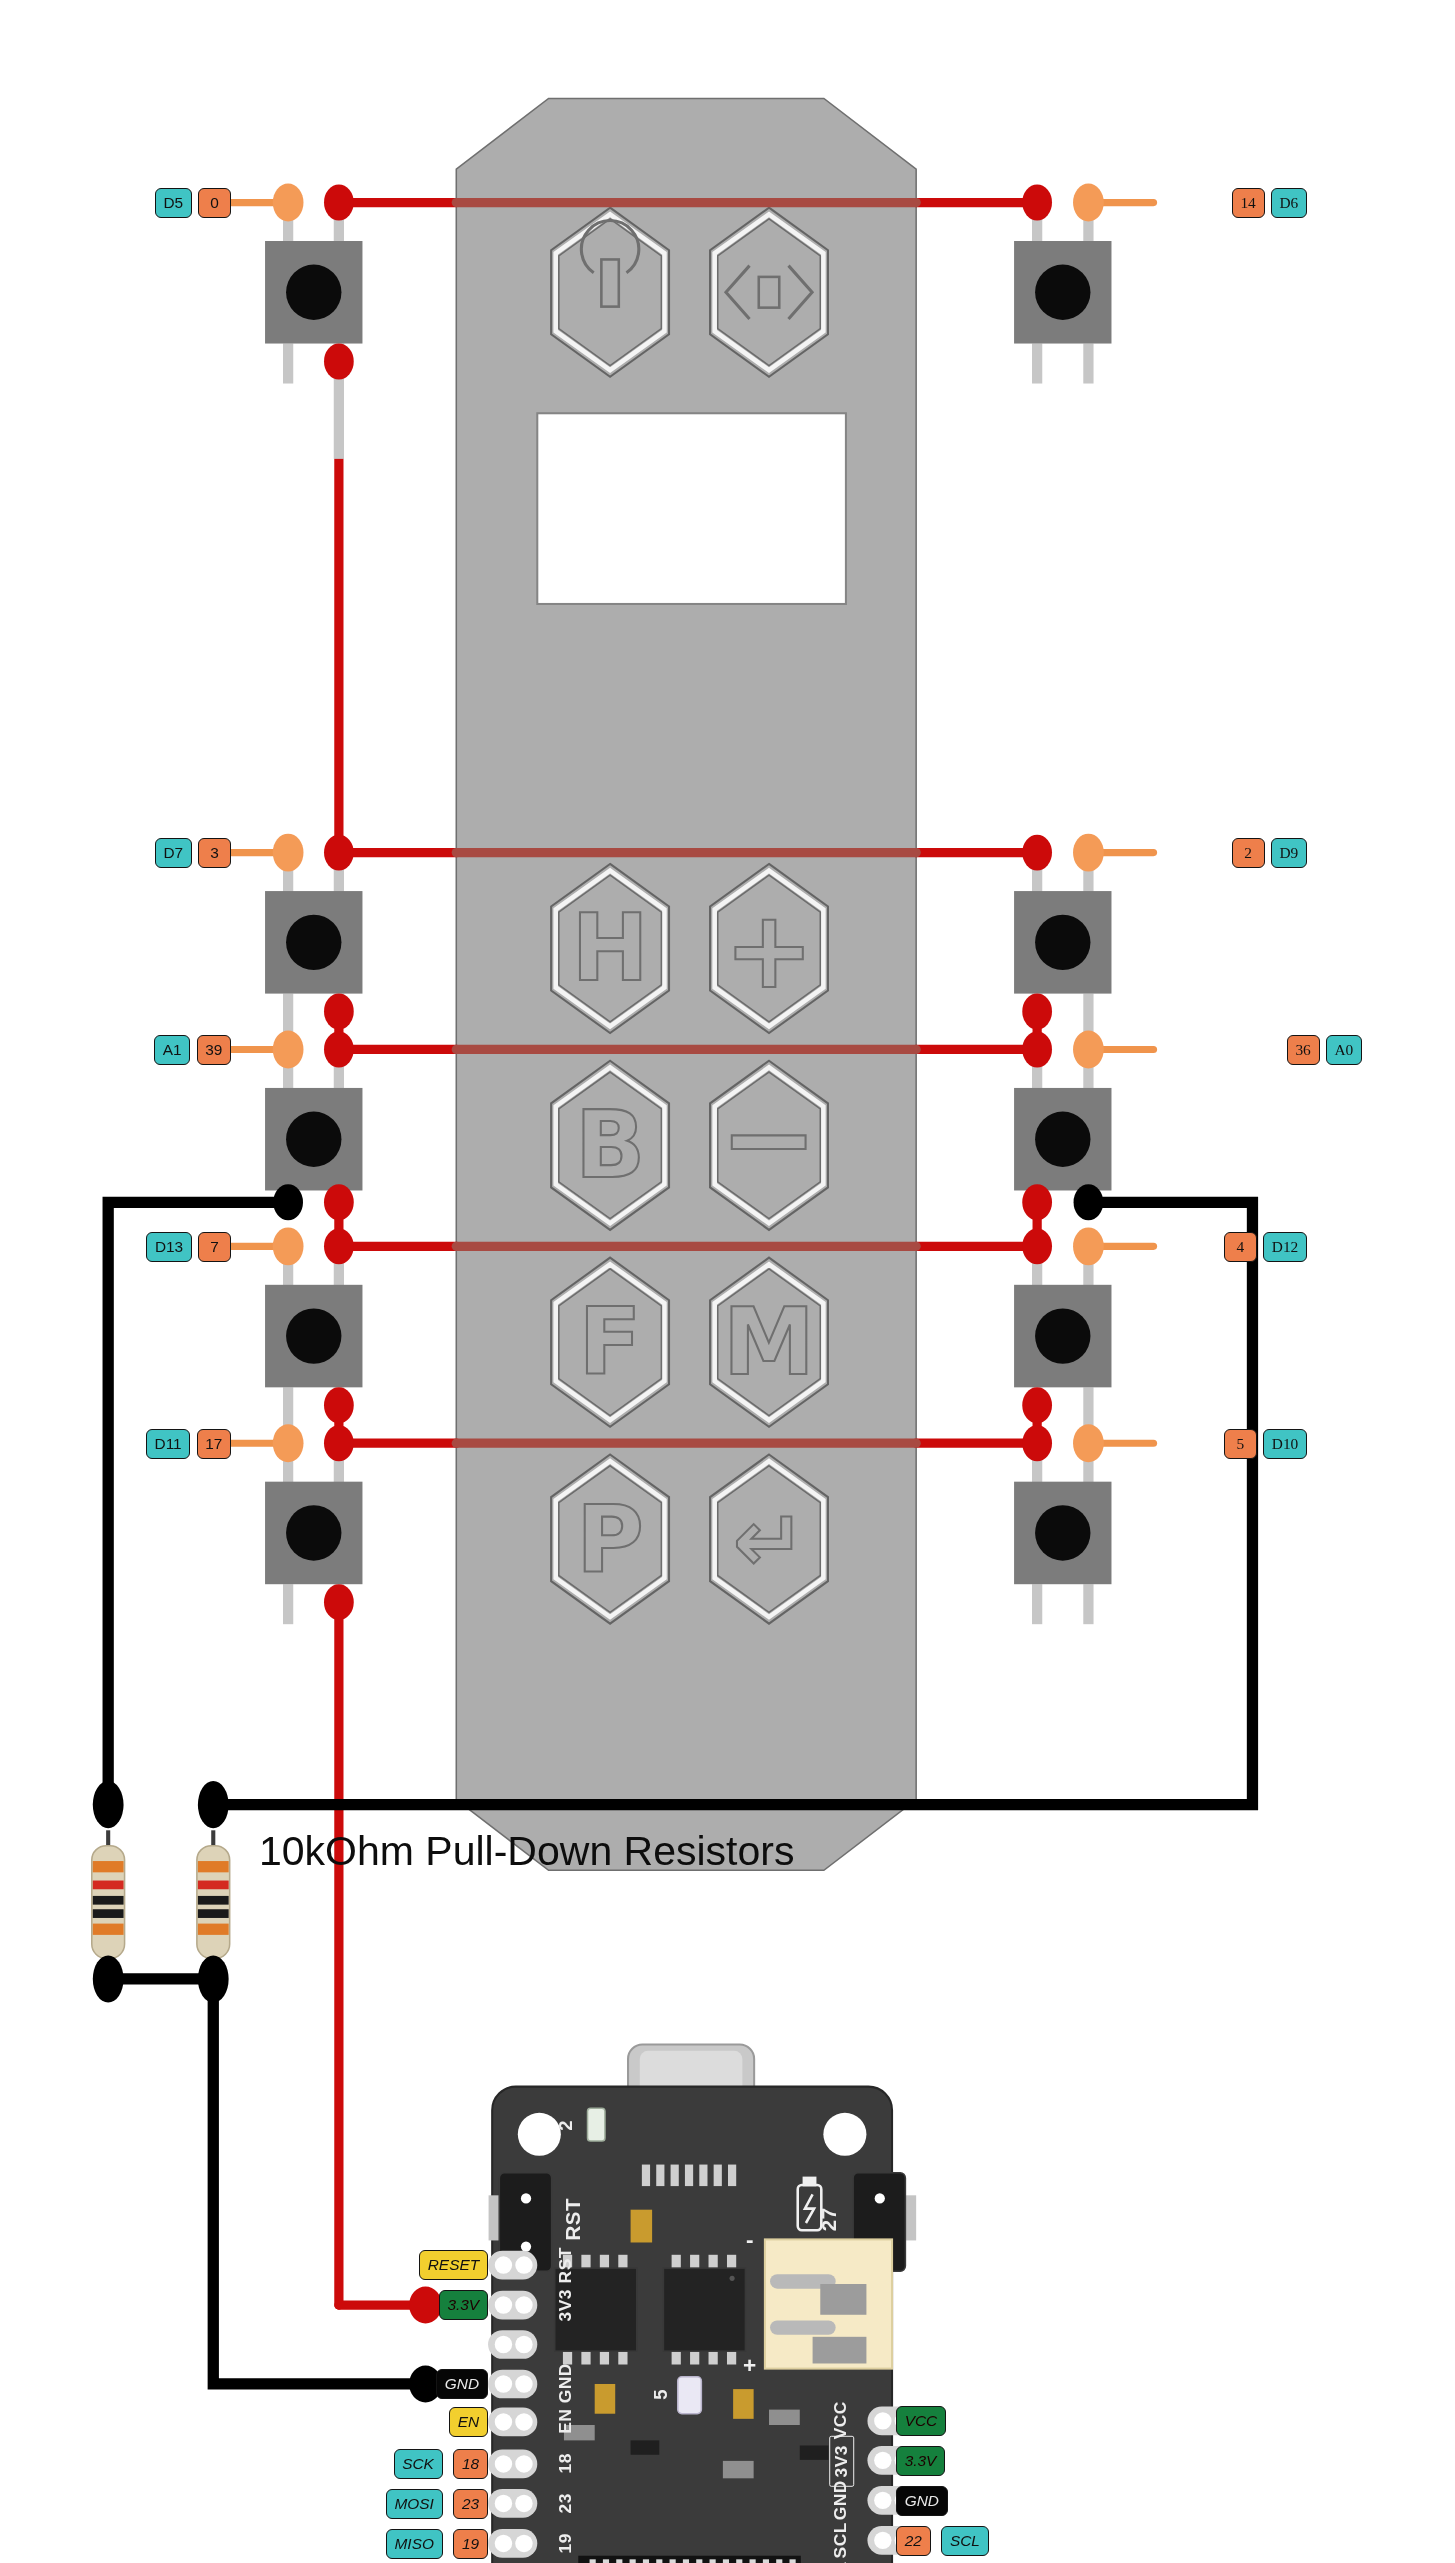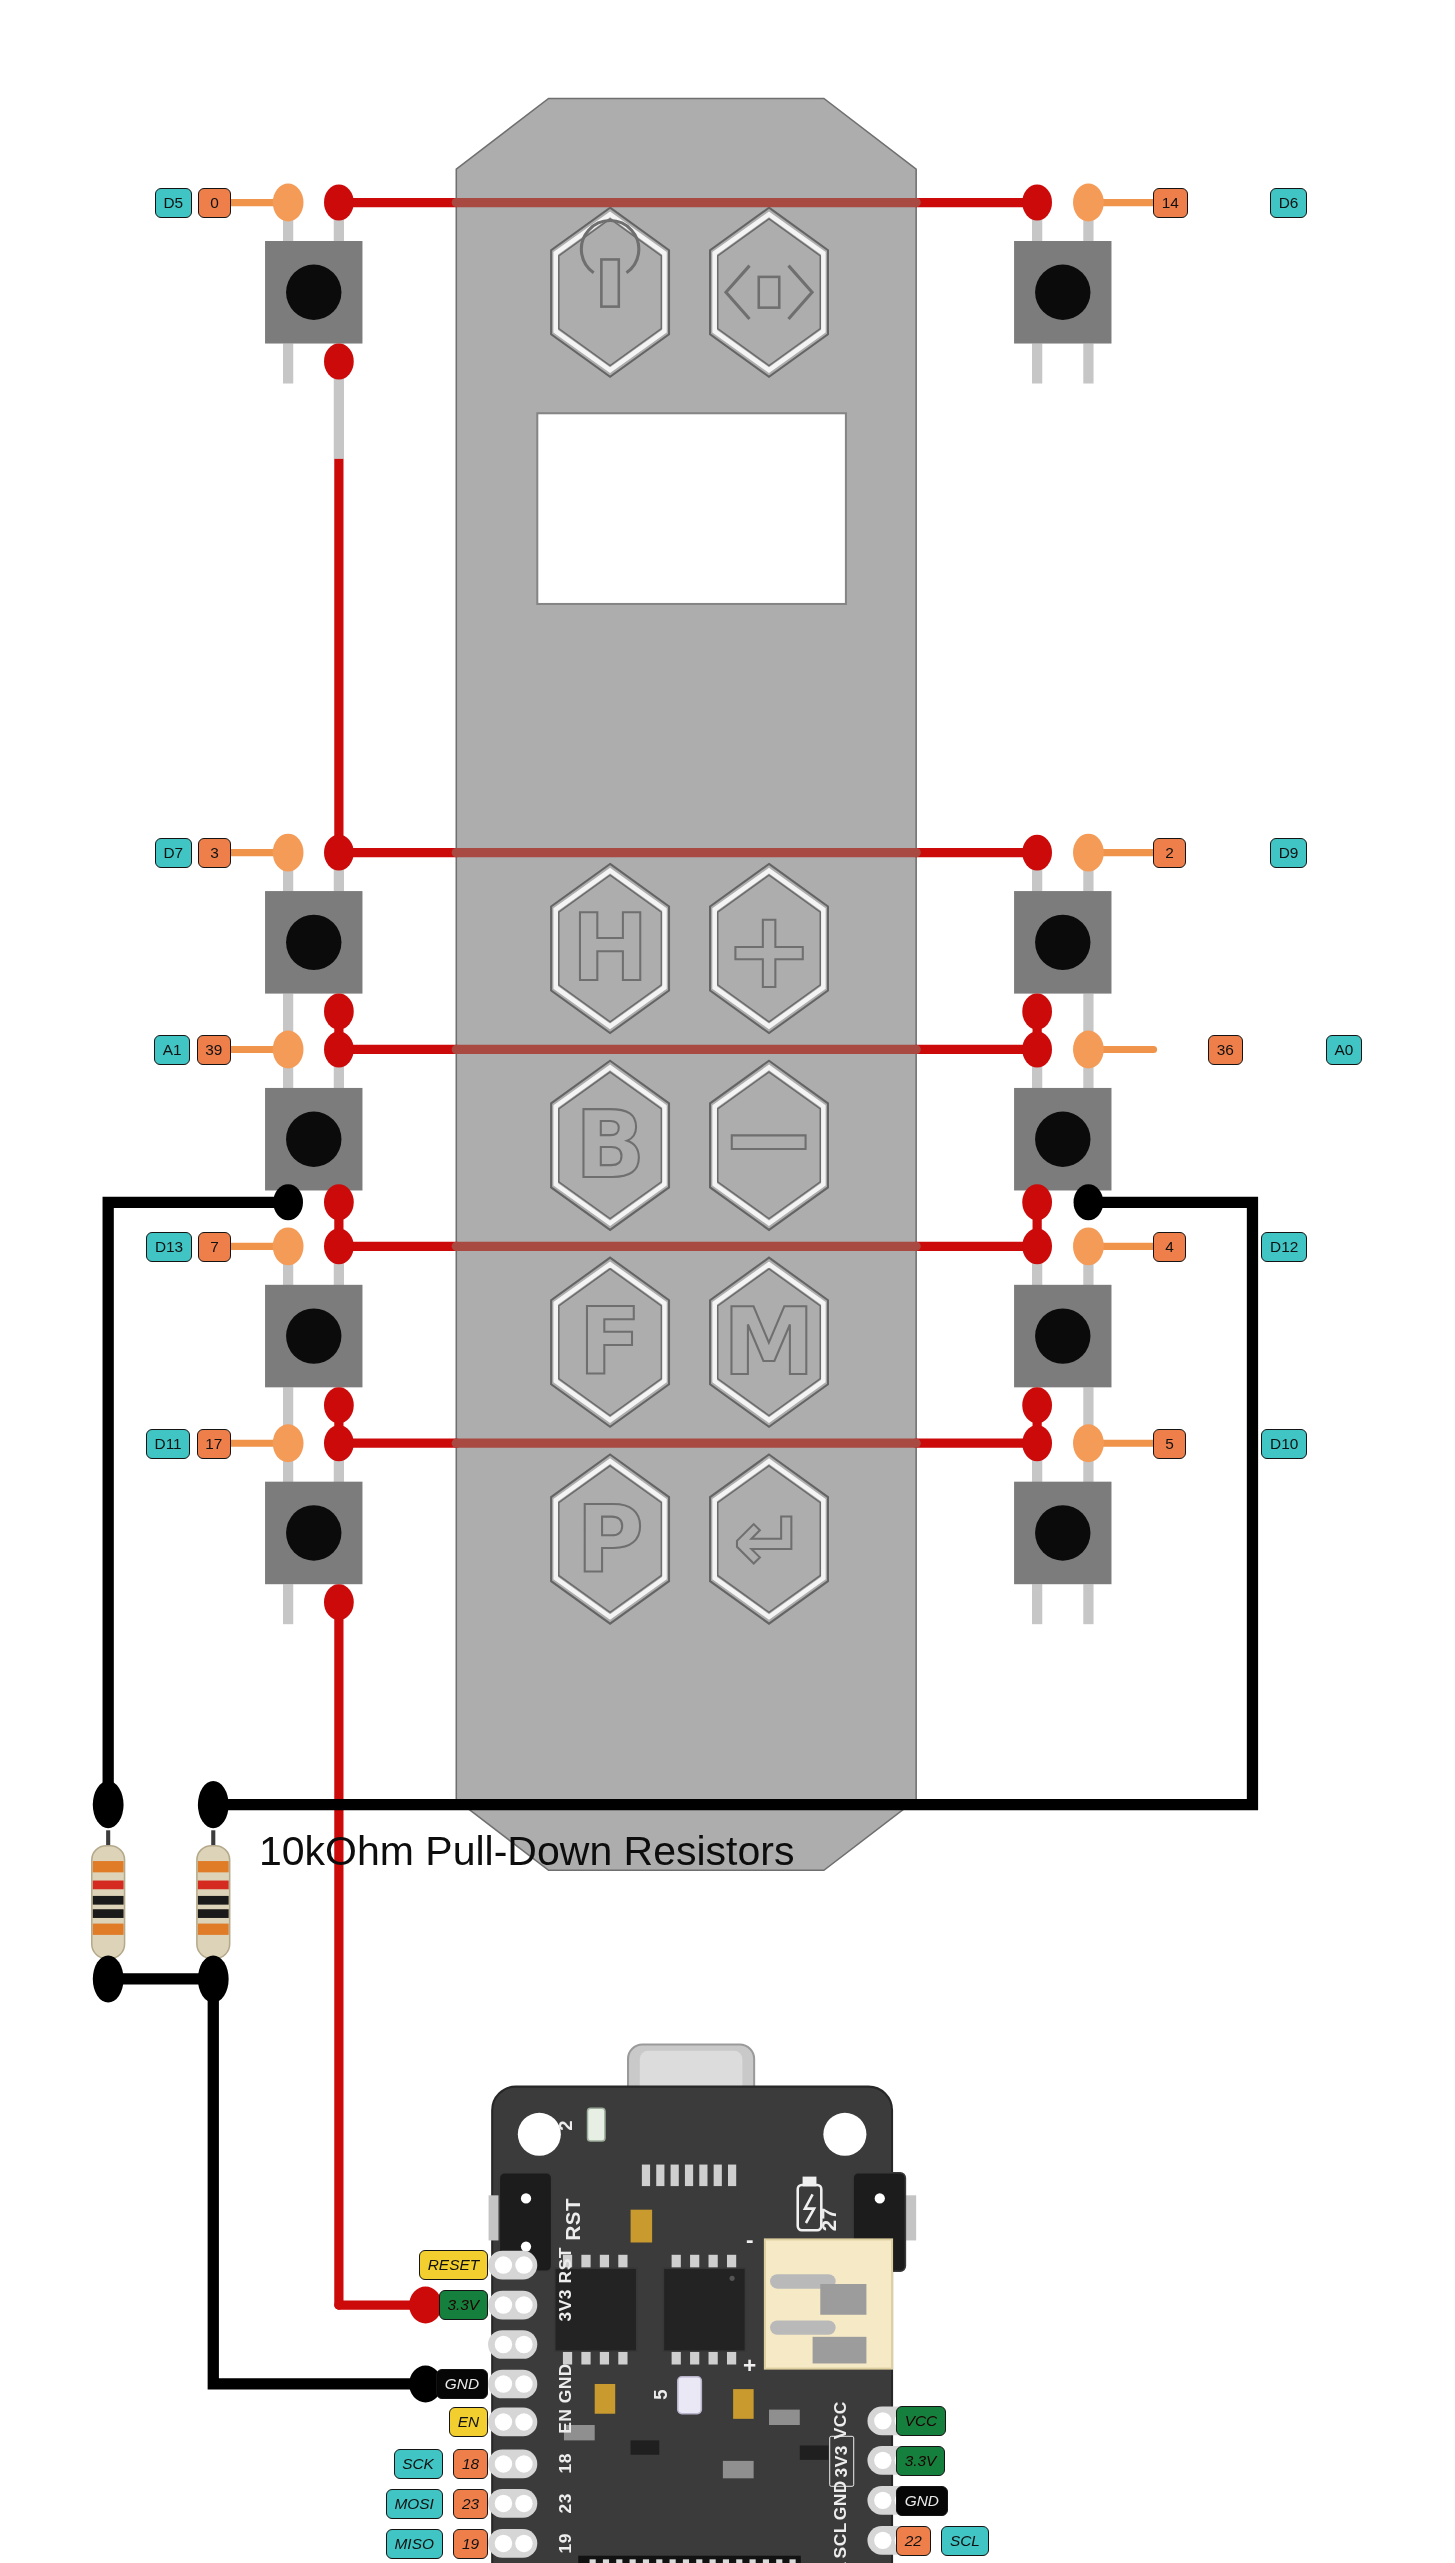--- a/index.html
+++ b/index.html
@@ -8,21 +8,21 @@
   #wires-svg{position:absolute;left:0;top:0;z-index:1;}
   .badge{display:inline-flex;align-items:center;justify-content:center;height:30px;
     padding:0 7.7px;border:1.5px solid #141414;border-radius:6px;box-sizing:border-box;
     font-size:15.4px;line-height:1;color:#111;white-space:nowrap;min-width:33px;}
   .ide{background:#40c4c4;}
   .port{background:#ee7f4b;}
   .ctrl{background:#f2cf2e;}
   .pwr{background:#15803d;color:#1d0000;}
   .gnd{background:#060606;color:#e9e9e9;}
   .wrow{position:absolute;display:flex;gap:6.2px;align-items:center;height:33px;z-index:2;}
-  .wrow.r{justify-content:space-between;}
+  .wrow.r{justify-content:flex-end;font-family:Liberation Serif, serif;}
   .wrow.l{justify-content:flex-end;}
   .pingrid{position:absolute;display:grid;gap:7.2px;align-items:center;height:33px;z-index:2;font-style:italic;}
   .pingrid.gl{grid-template-columns:108px 87px 128px 57px 38px;left:41px;width:447px;}
   .pingrid.gr{grid-template-columns:38px 57px 128px 87px 108px;left:896px;width:447px;}
   .gl .badge{justify-self:end;}
   .gr .badge{justify-self:start;}.c-ide{grid-column:4}.c-port{grid-column:5}
   .c-one{grid-column:4/6}
   .r-port{grid-column:1}.r-ide{grid-column:2}
   .r-one{grid-column:1/3}
   .silk{position:absolute;width:46px;height:20.5px;display:flex;align-items:center;justify-content:center;

